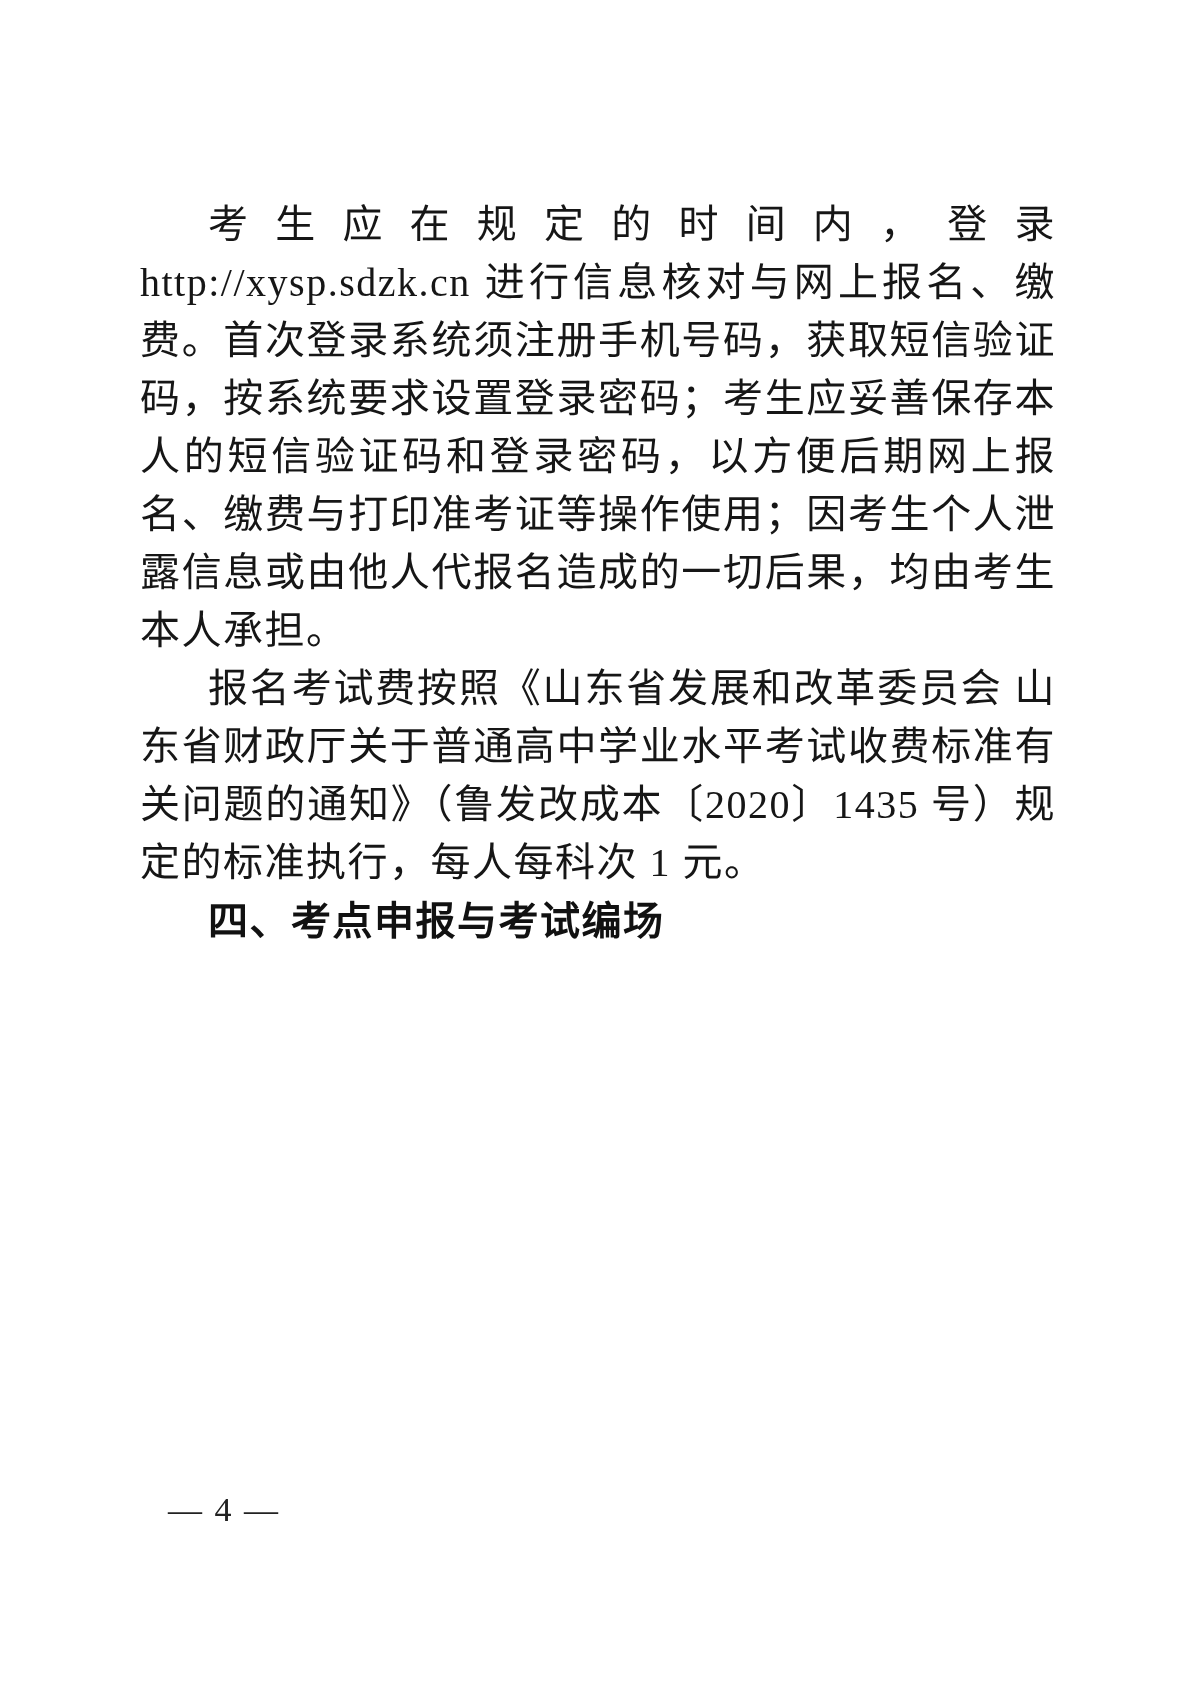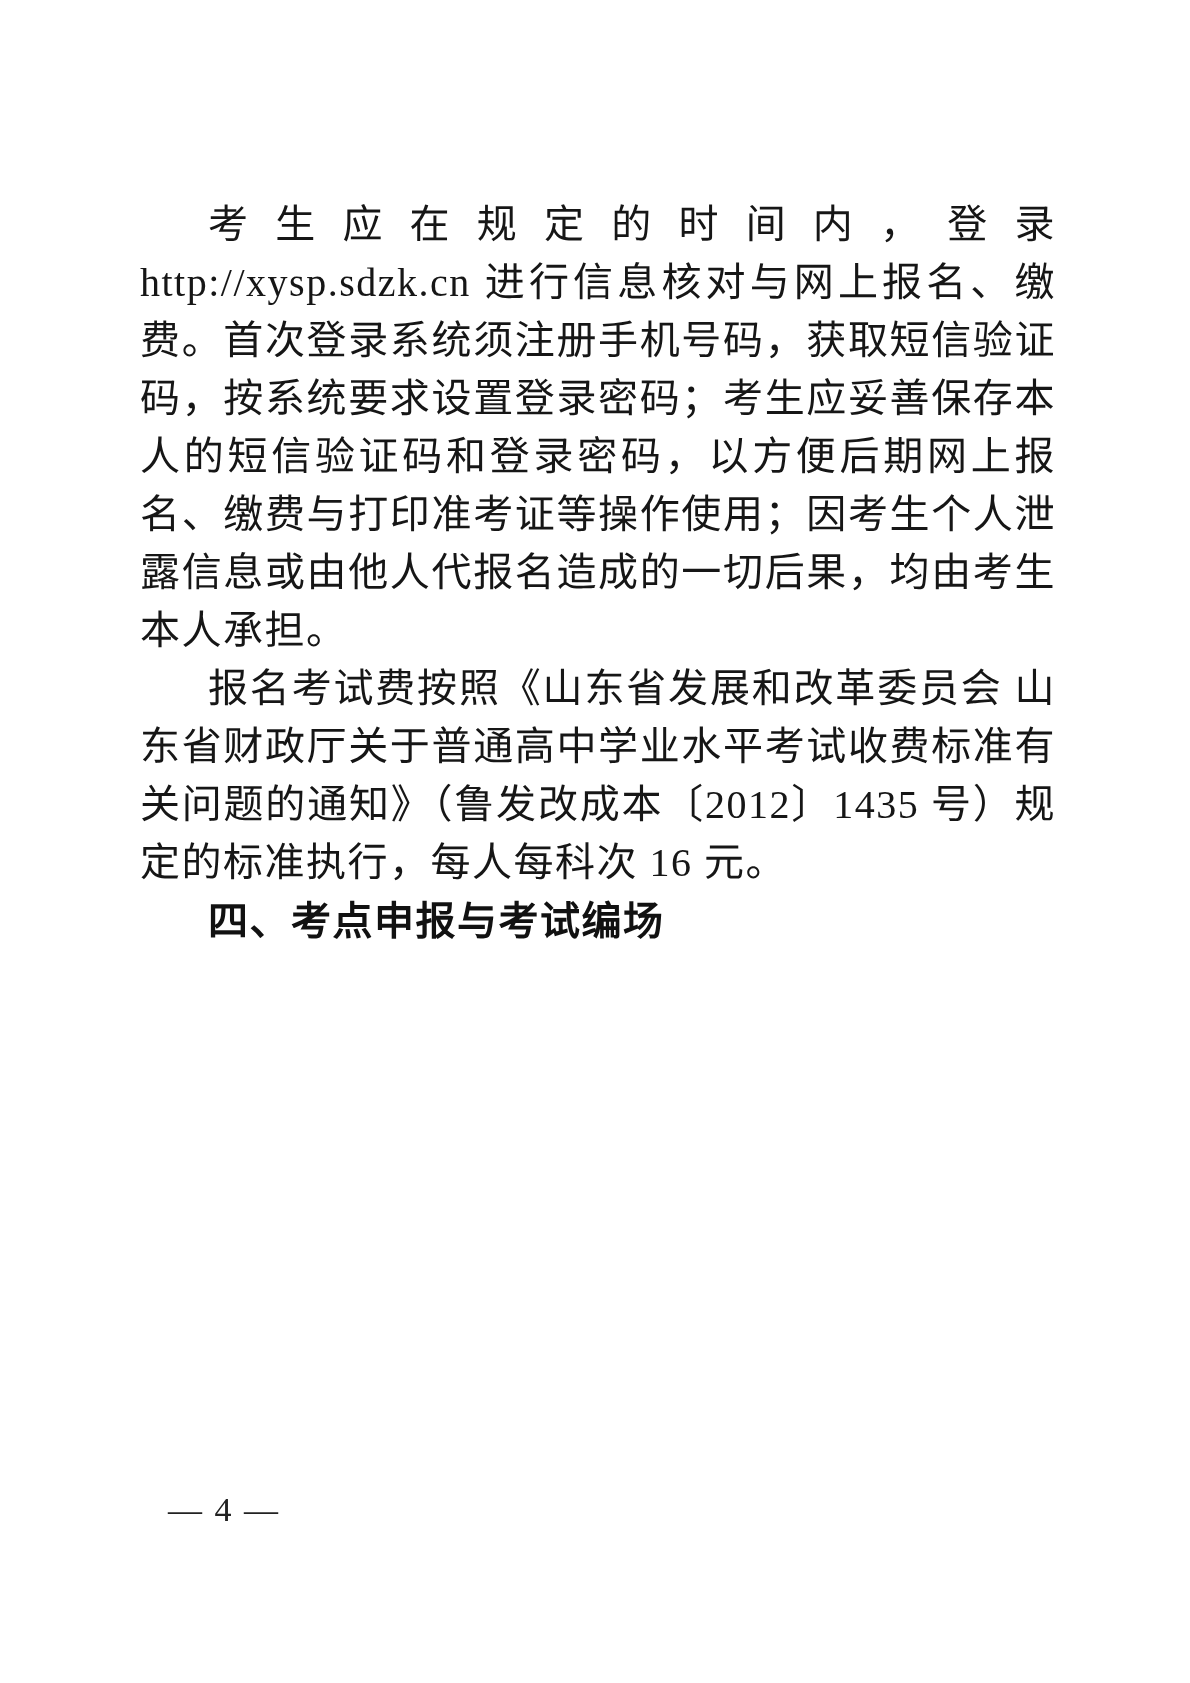--- a/index.html
+++ b/index.html
@@ -53,19 +53,19 @@
     color: #222222;
     font-family: "Liberation Serif", serif;
   }
 </style>
 </head>
 <body>
 
 <div class="page">
   <div class="content">
     <p class="body-para">考生应在规定的时间内，登录 http://xysp.sdzk.cn 进行信息核对与网上报名、缴费。首次登录系统须注册手机号码，获取短信验证码，按系统要求设置登录密码；考生应妥善保存本人的短信验证码和登录密码，以方便后期网上报名、缴费与打印准考证等操作使用；因考生个人泄露信息或由他人代报名造成的一切后果，均由考生本人承担。</p>
-    <p class="body-para">报名考试费按照《山东省发展和改革委员会 山东省财政厅关于普通高中学业水平考试收费标准有关问题的通知》（鲁发改成本〔2012〕1435 号）规定的标准执行，每人每科次 16 元。</p>
+    <p class="body-para">报名考试费按照《山东省发展和改革委员会 山东省财政厅关于普通高中学业水平考试收费标准有关问题的通知》（鲁发改成本〔2020〕1435 号）规定的标准执行，每人每科次 1 元。</p>
     <h2 class="section-heading">四、考点申报与考试编场</h2>
 
   </div>
 
   <div class="page-footer">— 4 —</div>
 </div>
 
 </body></html>

